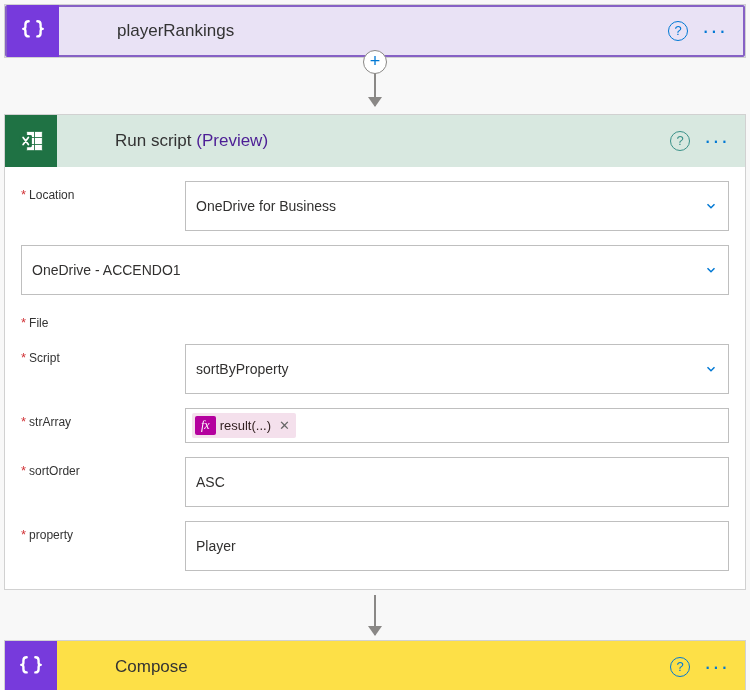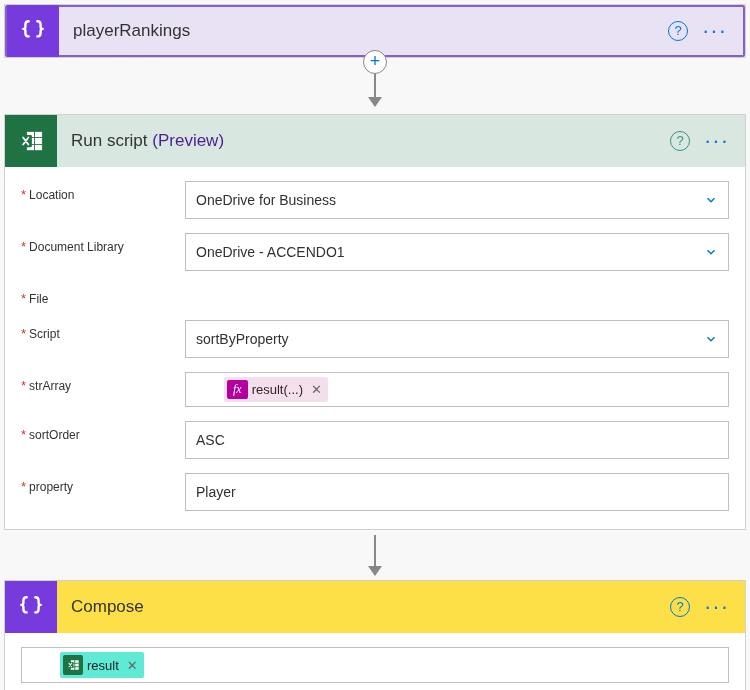--- a/index.html
+++ b/index.html
@@ -15,20 +15,21 @@
   .card {
     background: #fff;
     border: 1px solid #d1d1d1;
     margin-bottom: 0;
   }
   .card-header {
     display: flex;
     align-items: center;
     height: 52px;
     padding: 0 10px 0 0;
+    gap: 44px;
   }
   .compose-header { background: #fde047; }
   .playerrankings-header {
     background: #e9e2f5;
     border: 2px solid #8661c5;
     border-radius: 2px;
   }
   .runscript-header { background: #d8e8e0; }
   .icon-box {
     width: 52px;
@@ -78,21 +79,21 @@
     margin-right: 3px;
     font-size: 13px;
   }
   .field-input {
     flex: 1;
     border: 1px solid #bfbfbf;
     background: #fff;
     min-height: 34px;
     display: flex;
     align-items: center;
-    padding: 10px 10px;
+    padding: 16px 10px;
     font-size: 14px;
     color: #323130;
     position: relative;
   }
   .dropdown-chev {
     position: absolute;
     right: 10px;
     top: 50%;
     transform: translateY(-50%);
     pointer-events: none;
@@ -103,21 +104,20 @@
     top: 50%;
     transform: translateY(-50%);
   }
   .chip {
     display: inline-flex;
     align-items: center;
     border-radius: 2px;
     padding: 3px 6px 3px 3px;
     font-size: 13px;
     gap: 4px;
-    margin-left: 32px;
   }
   .chip-fx {
     background: #f4e0ec;
     color: #322;
   }
   .chip-fx .chip-badge {
     background: #b4009e;
     color: #fff;
     font-style: italic;
     font-family: "Segoe UI", serif;
@@ -237,21 +237,20 @@
       <div class="field-label req">Location</div>
       <div class="field-input">
         <span>OneDrive for Business</span>
         <svg class="dropdown-chev" width="14" height="14" viewBox="0 0 24 24" fill="none" stroke="#0078d4" stroke-width="2.5">
             <path d="M6 9l6 6 6-6"></path>
           </svg>
       </div>
     </div>
 
     <div class="field-row">
-      <div class="field-label req">Document Library</div>
       <div class="field-input">
         <span>OneDrive - ACCENDO1</span>
         <svg class="dropdown-chev" width="14" height="14" viewBox="0 0 24 24" fill="none" stroke="#0078d4" stroke-width="2.5">
             <path d="M6 9l6 6 6-6"></path>
           </svg>
       </div>
     </div>
 
     <div class="field-row">
       <div class="field-label req">File</div>

